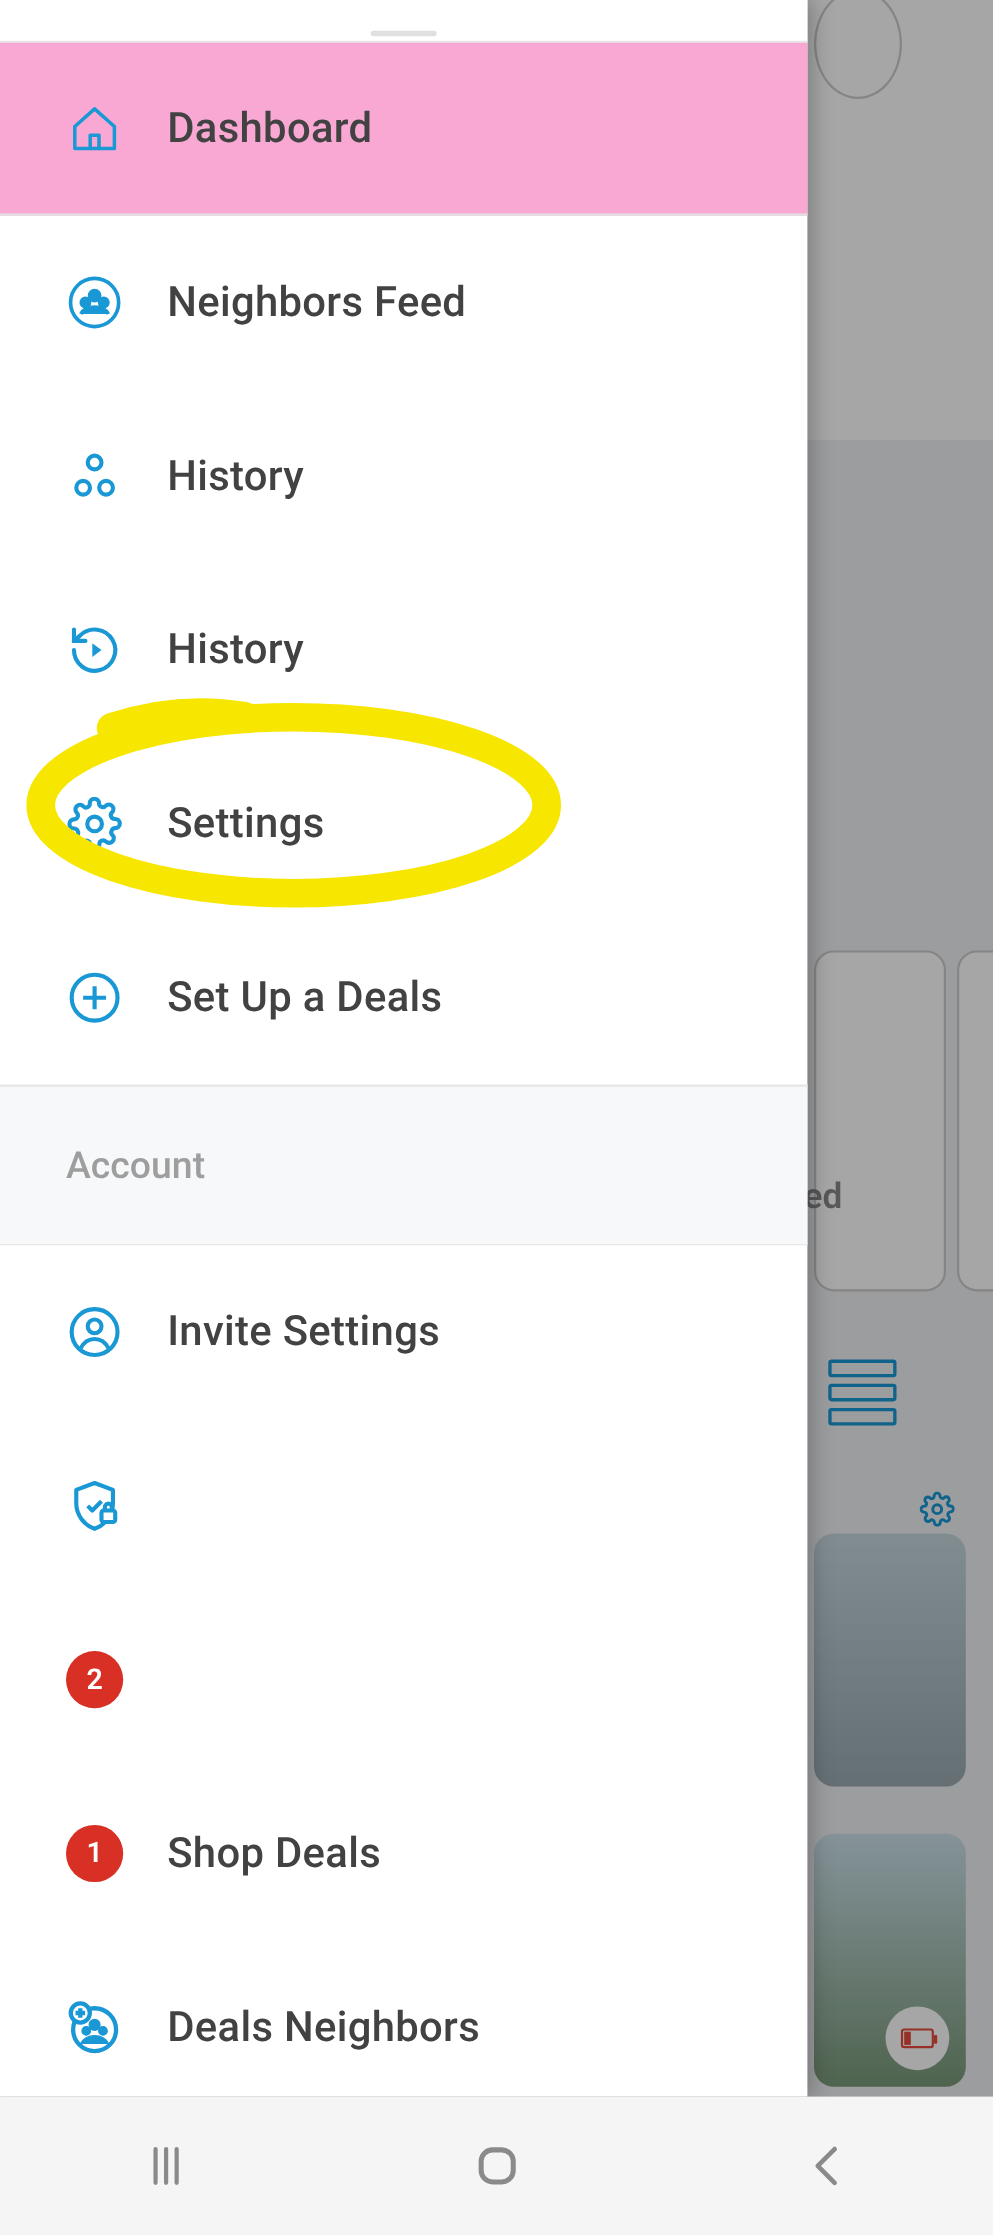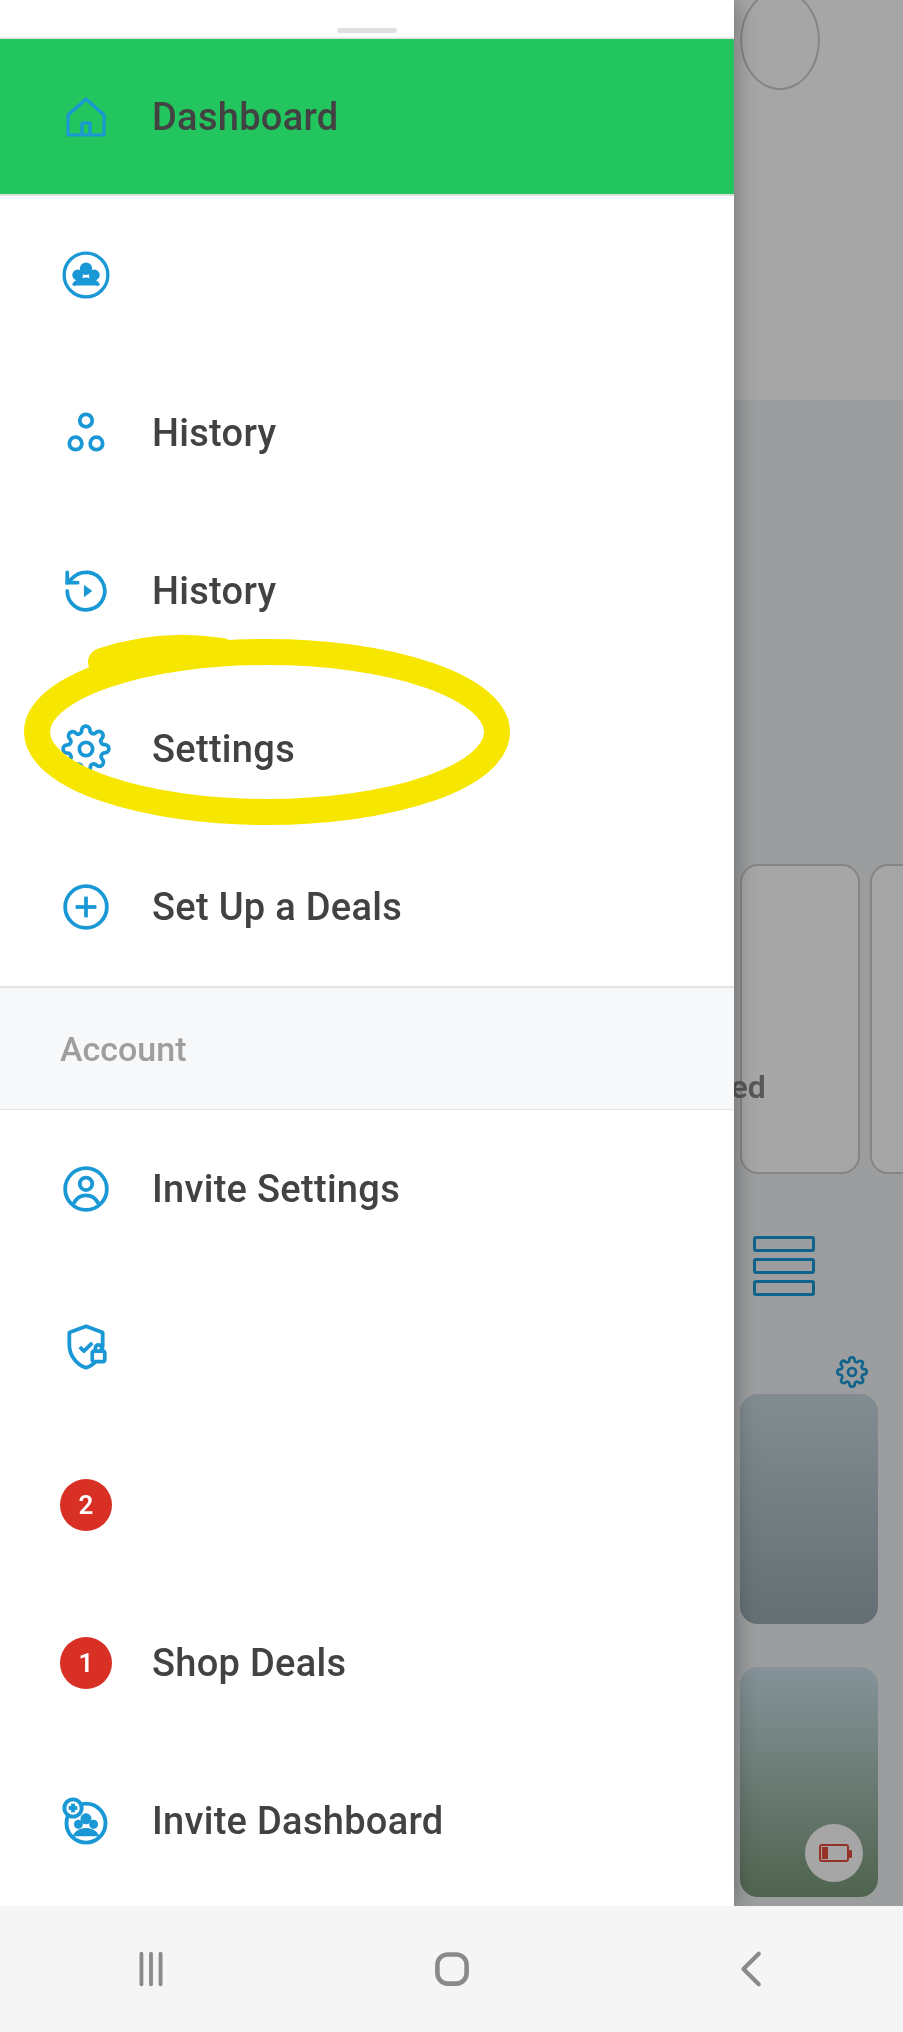--- a/index.html
+++ b/index.html
@@ -24,25 +24,25 @@
   .bg-batt { width:30px; height:18px; border:2px solid #e74c3c; border-radius:3px; position:relative;}
   .bg-batt::after{content:"";position:absolute;right:-5px;top:4px;width:3px;height:8px;background:#e74c3c;border-radius:1px;}
   .bg-batt .fill{position:absolute;left:1px;top:1px;bottom:1px;width:6px;background:#e74c3c;}
   .bg-partialcirc{position:absolute;top:-10px;left:740px;width:80px;height:100px;border:2px solid #ccc;border-radius:50%;background:#fff;}
 
   
   .drawer { position:absolute; top:0; left:0; width:734px; height:1906px; background:#fff; box-shadow: 4px 0 18px rgba(0,0,0,0.25); }
   .drawer-top { height:38px; background:#fff; border-bottom:1px solid #eee; position:relative;}
   .handle { position:absolute; top:28px; left:50%; transform:translateX(-50%); width:60px; height:5px; background:#e0e0e0; border-radius:3px;}
   .nav-item { display:flex; align-items:center; height:158px; padding-left:60px; cursor:pointer; position:relative;}
-  .nav-item.selected { background:#22c55e; border-top:1px solid #e0e0e0; border-bottom:2px solid #e0e0e0; }
+  .nav-item.selected { background:#f9a8d4; border-top:1px solid #e0e0e0; border-bottom:2px solid #e0e0e0; }
   .nav-icon { width:52px; height:52px; display:flex; align-items:center; justify-content:center; flex:0 0 52px;}
   .nav-label { margin-left:40px; font-size:38px; color:#424242; font-weight:500; letter-spacing:0.3px;}
   .nav-badge { width:52px; height:52px; border-radius:50%; background:#d93025; color:#fff; display:flex; align-items:center; justify-content:center; font-size:26px; font-weight:600;}
-  .section-header { height:124px; background:#f7f8fa; border-top:2px solid #e5e5e5; border-bottom:1px solid #e5e5e5; display:flex; align-items:center; padding-left:60px; color:#9e9e9e; font-size:34px; font-weight:500;}
+  .section-header { height:146px; background:#f7f8fa; border-top:2px solid #e5e5e5; border-bottom:1px solid #e5e5e5; display:flex; align-items:center; padding-left:60px; color:#9e9e9e; font-size:34px; font-weight:500;}
   svg { display:block; }
 
   
   .highlight { position:absolute; top:632px; left:12px; width:510px; height:200px; pointer-events:none; }
 
   
   .android-nav { position:absolute; left:0; right:0; bottom:0; height:126px; background:#f5f5f5; display:flex; align-items:center; justify-content:space-around; }
   .android-nav .nbtn { width:80px; height:60px; display:flex; align-items:center; justify-content:center; }
 </style>
 </head>
@@ -114,20 +114,21 @@
     <div class="nav-item">
       <span class="nav-icon">
         <svg width="50" height="50" viewBox="0 0 24 24" fill="none" stroke="#1998d5" stroke-width="1.6">
             <circle cx="12" cy="12" r="10.5"></circle>
             <circle cx="12" cy="9" r="2.2" fill="#1998d5"></circle>
             <circle cx="8" cy="12" r="1.8" fill="#1998d5"></circle>
             <circle cx="16" cy="12" r="1.8" fill="#1998d5"></circle>
             <path d="M6 17c1-2 3-3 6-3s5 1 6 3" fill="#1998d5"></path>
           </svg>
       </span>
+      <span class="nav-label">Neighbors Feed</span>
     </div>
 
     <div class="nav-item">
       <span class="nav-icon">
         <svg width="50" height="50" viewBox="0 0 24 24" fill="none" stroke="#1998d5" stroke-width="1.8">
             <circle cx="12" cy="6" r="3"></circle>
             <circle cx="7" cy="17" r="3"></circle>
             <circle cx="17" cy="17" r="3"></circle>
           </svg>
       </span>
@@ -211,21 +212,21 @@
             <circle cx="12" cy="13" r="9" fill="none" stroke-width="1.8"></circle>
             <circle cx="12" cy="11" r="2.3"></circle>
             <circle cx="8.5" cy="13.5" r="1.8"></circle>
             <circle cx="15.5" cy="13.5" r="1.8"></circle>
             <path d="M6 19c1.2-2.3 3.5-3.5 6-3.5s4.8 1.2 6 3.5" fill="#1998d5"></path>
             <circle cx="6" cy="6" r="4" fill="#fff" stroke-width="1.8"></circle>
             <line x1="6" y1="4" x2="6" y2="8" stroke-width="1.8"></line>
             <line x1="4" y1="6" x2="8" y2="6" stroke-width="1.8"></line>
           </svg>
       </span>
-      <span class="nav-label">Invite Dashboard</span>
+      <span class="nav-label">Deals Neighbors</span>
     </div>
   </div>
 
   <div class="highlight">
     <svg width="510" height="200" viewBox="0 0 510 200">
       <ellipse cx="255" cy="100" rx="230" ry="80" fill="none" stroke="#f7e600" stroke-width="26" stroke-linecap="round"></ellipse>
       <path d="M90 30 Q150 10 210 20" fill="none" stroke="#f7e600" stroke-width="28" stroke-linecap="round"></path>
     </svg>
   </div>
 

